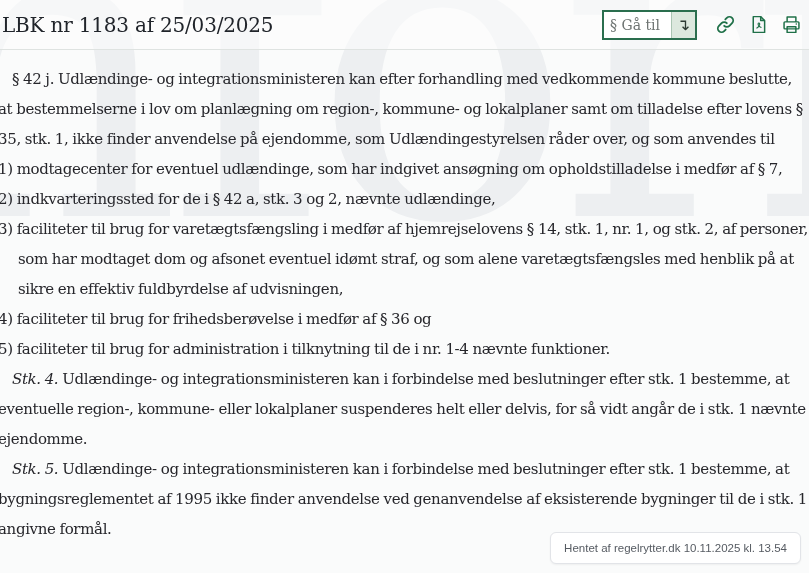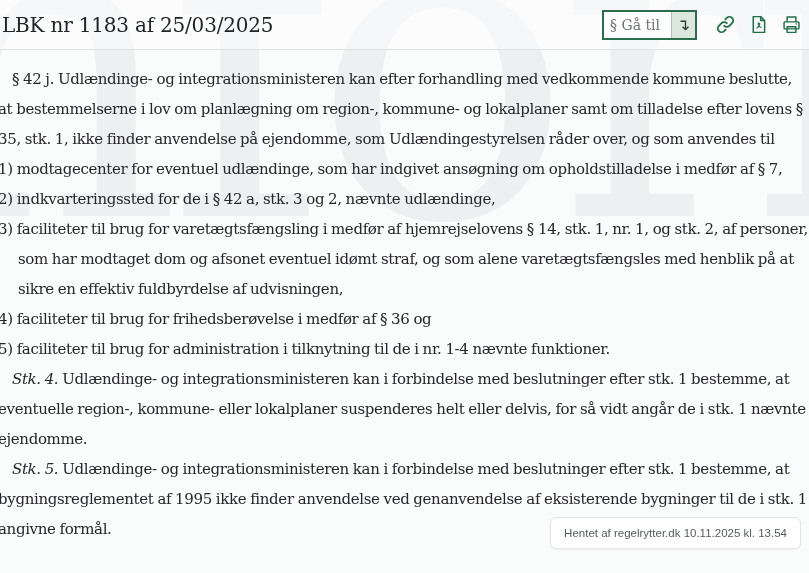--- a/index.html
+++ b/index.html
@@ -56,21 +56,21 @@
     padding:14px 0 0 0;margin-left:-2px;
     font-size:15px;line-height:30px;color:#26262b;
     letter-spacing:-0.35px;word-spacing:-0.5px;
   }
   main p{margin:0;}
   .para{text-indent:14px;}
   .li{padding-left:20px;text-indent:-20px;}
   .lead-bold{font-weight:normal;}
   .lead-italic{font-style:italic;}
   .tooltip{
-    position:absolute;right:8px;bottom:24px;z-index:2;
+    position:absolute;right:8px;bottom:9px;z-index:2;
     background:#ffffff;border:1px solid #e2e4e8;border-radius:6px;
     padding:9px 13px;box-shadow:0 1px 2px rgba(0,0,0,0.05);
     font-family:"Liberation Sans", sans-serif;font-size:11.5px;color:#565b62;
     white-space:nowrap;
   }
 </style>
 </head>
 <body>
 
 <div class="watermark">nforma</div>

